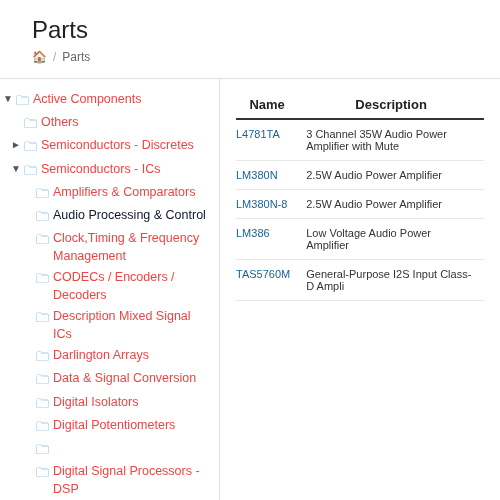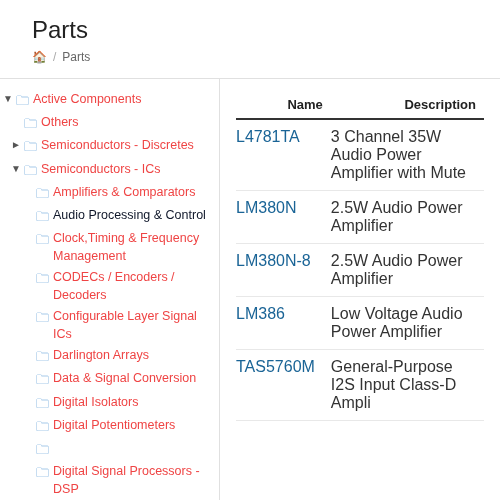--- a/index.html
+++ b/index.html
@@ -85,33 +85,33 @@
       font-size: 22px;
       font-weight: 300;
       color: #222;
       margin-bottom: 12px;
     }
     .parts-table {
       width: 100%;
       border-collapse: collapse;
     }
     .parts-table th {
-      text-align: right;
+      text-align: center;
       font-weight: 600;
       font-size: 13px;
       padding: 4px 8px 6px 0;
       border-bottom: 2px solid #333;
       color: #222;
       margin-top: 40px;
     }
     .parts-table td {
       padding: 8px 8px 8px 0;
       vertical-align: top;
       border-bottom: 1px solid #e8e8e8;
-      font-size: 16px;
+      font-size: 11px;
     }
     .parts-table td.part-name {
       color: #1a6496;
       white-space: nowrap;
       font-weight: 500;
       padding-right: 16px;
     }
   </style>
 </head>
 <body>
@@ -163,21 +163,21 @@
         <span class="tree-label">Clock,Timing &amp; Frequency Management</span>
       </div>
       <div class="tree-item indent-2">
         <span class="tree-toggle"></span>
         <span class="folder-icon">🗀</span>
         <span class="tree-label">CODECs / Encoders / Decoders</span>
       </div>
       <div class="tree-item indent-2">
         <span class="tree-toggle"></span>
         <span class="folder-icon">🗀</span>
-        <span class="tree-label">Configurable Layer Signal ICs</span>
+        <span class="tree-label">Description Mixed Signal ICs</span>
       </div>
       <div class="tree-item indent-2">
         <span class="tree-toggle"></span>
         <span class="folder-icon">🗀</span>
         <span class="tree-label">Darlington Arrays</span>
       </div>
       <div class="tree-item indent-2">
         <span class="tree-toggle"></span>
         <span class="folder-icon">🗀</span>
         <span class="tree-label">Data &amp; Signal Conversion</span>

